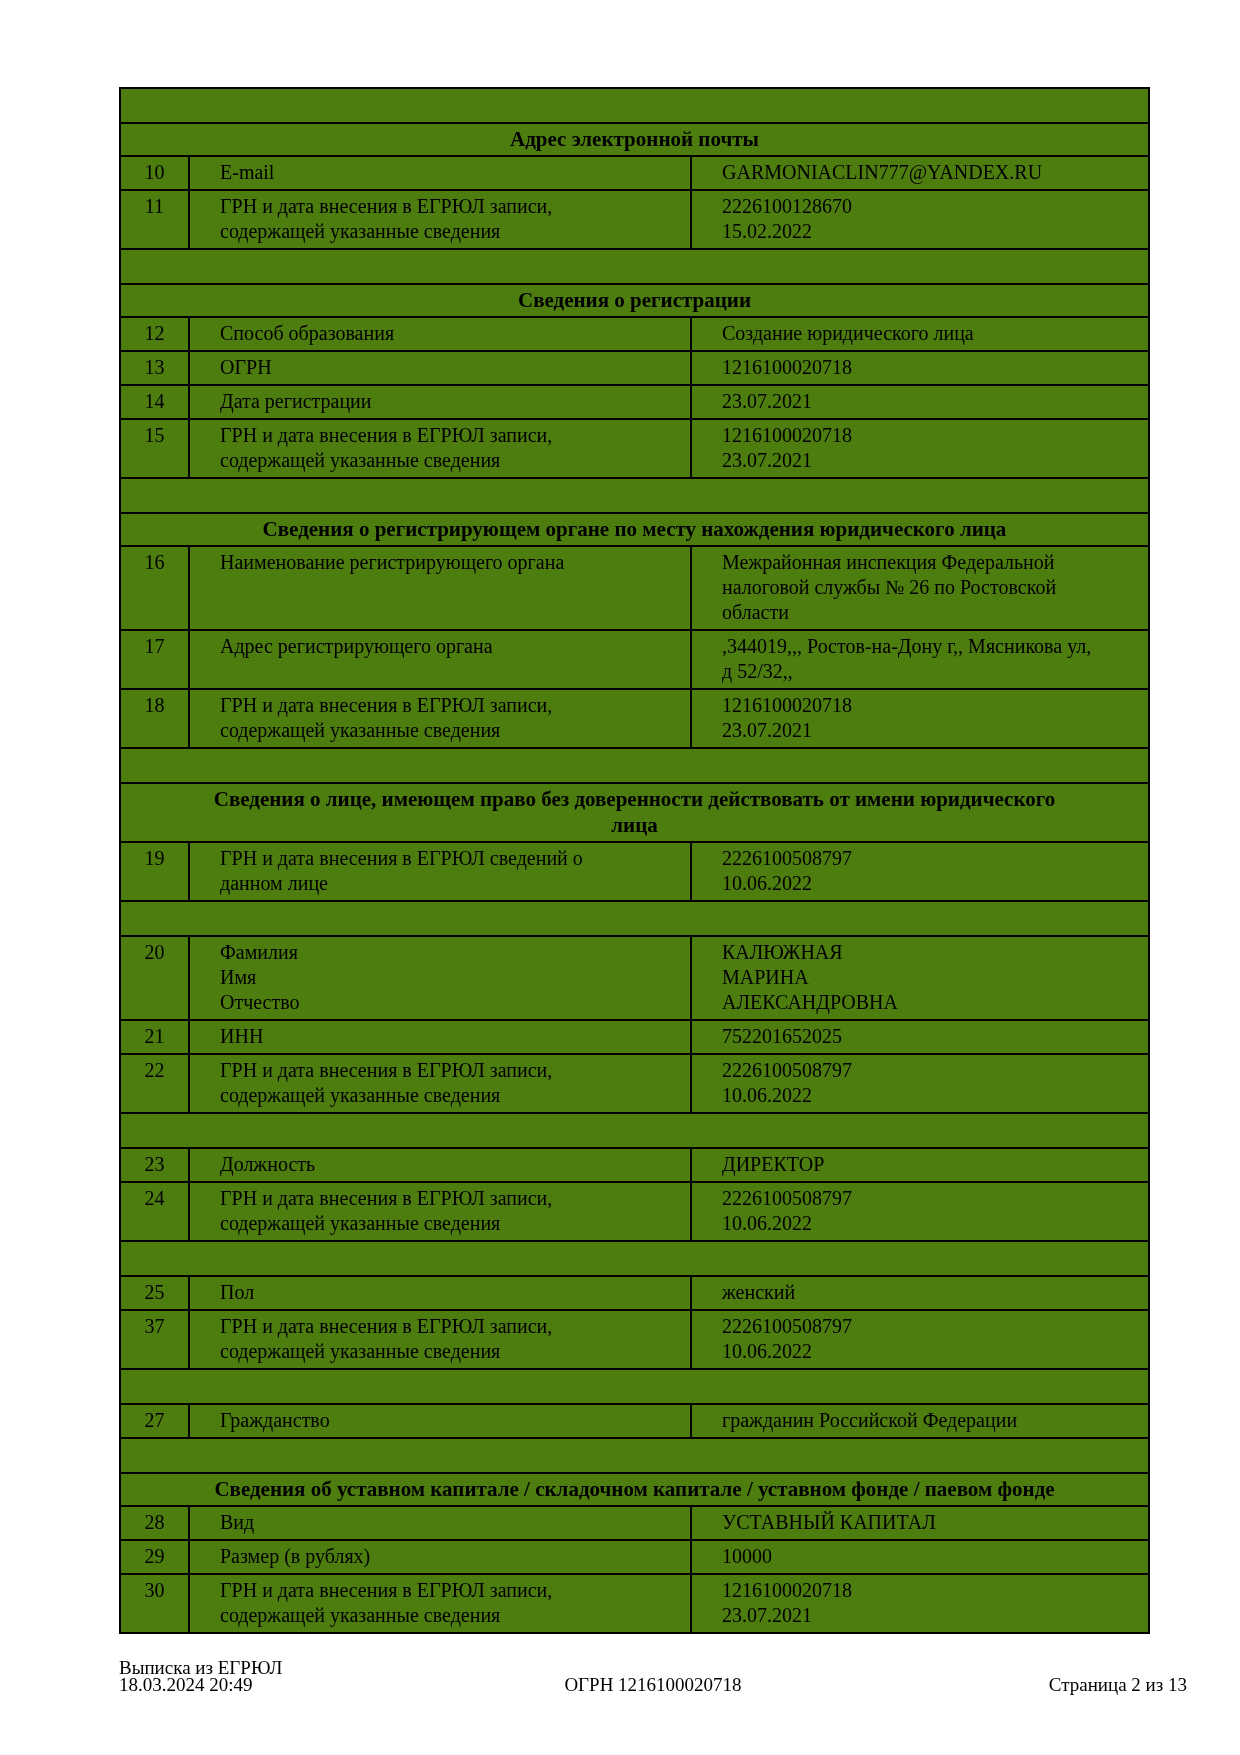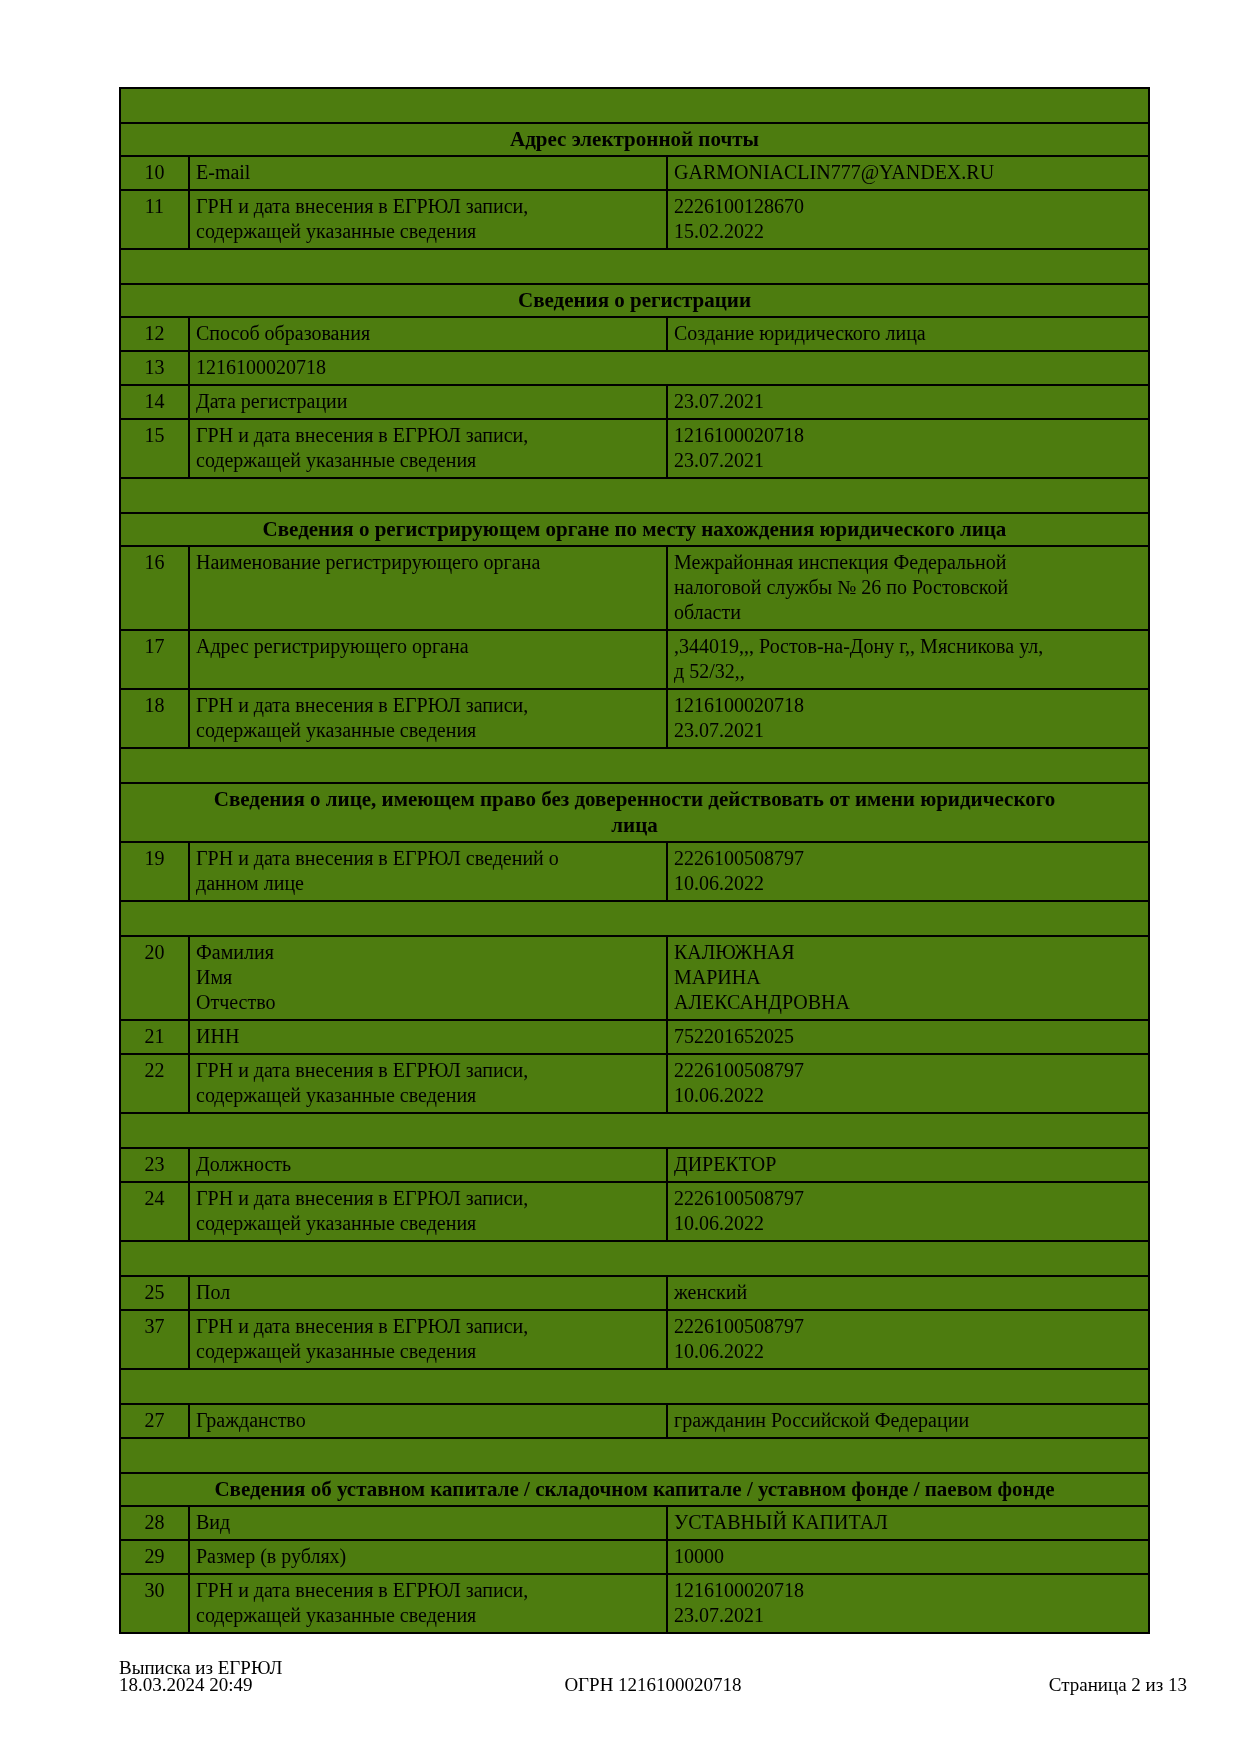--- a/index.html
+++ b/index.html
@@ -37,20 +37,21 @@
     font-weight: bold;
     font-size: 21px;
     line-height: 26px;
     text-align: center;
     padding: 2px 10px 3px 10px;
     white-space: pre-line;
   }
   .block.row {
     display: flex;
     align-items: stretch;
+    gap: 24px;
   }
   .cell {
     box-sizing: border-box;
     font-size: 20px;
     line-height: 25px;
     padding: 3px 6px 4px 6px;
     white-space: pre-line;
   }
   .cell.num {
     flex: 0 0 69px;
@@ -117,20 +118,21 @@
     </div>
     <div class="block spacer"></div>
     <div class="block header">Сведения о регистрации</div>
     <div class="block row">
       <div class="cell num">12</div>
       <div class="cell label">Способ образования</div>
       <div class="cell value">Создание юридического лица</div>
     </div>
     <div class="block row">
       <div class="cell num">13</div>
+      <div class="cell label">ОГРН</div>
       <div class="cell value">1216100020718</div>
     </div>
     <div class="block row">
       <div class="cell num">14</div>
       <div class="cell label">Дата регистрации</div>
       <div class="cell value">23.07.2021</div>
     </div>
     <div class="block row">
       <div class="cell num">15</div>
       <div class="cell label">ГРН и дата внесения в ЕГРЮЛ записи,

